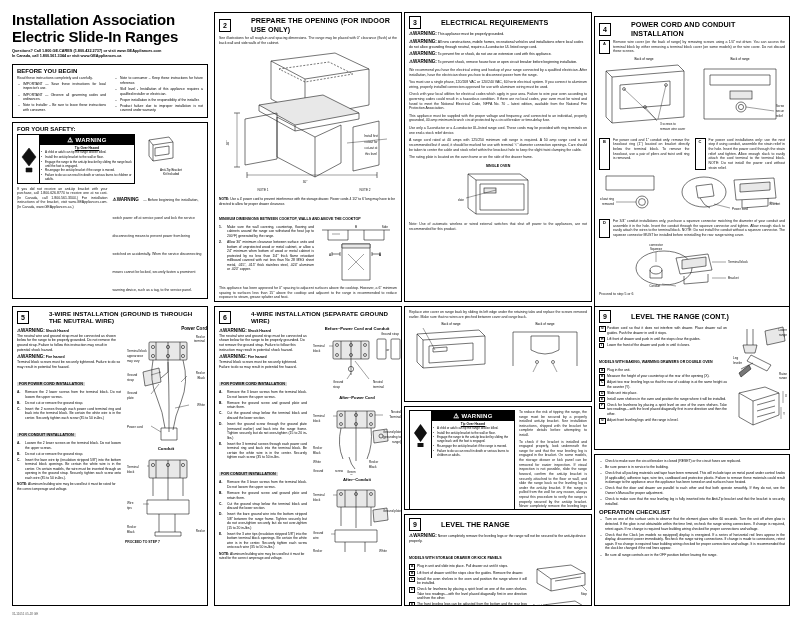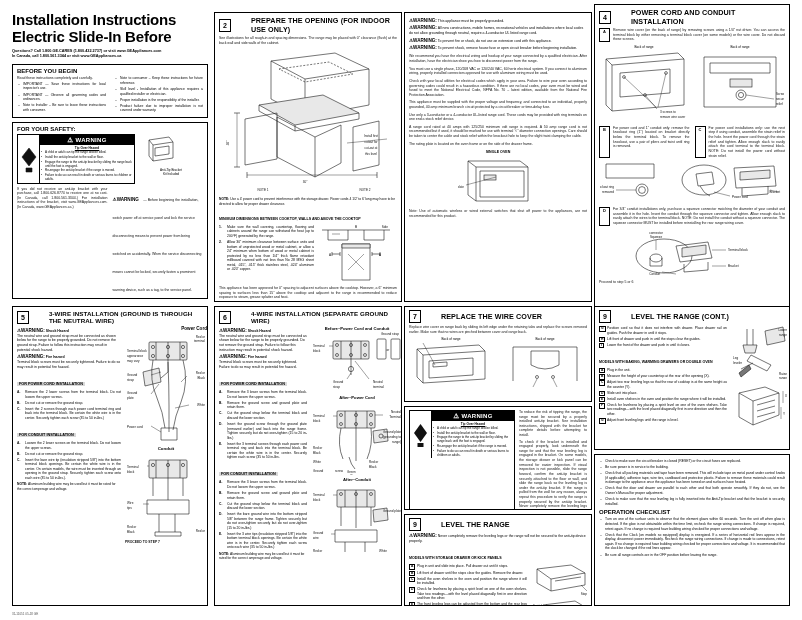--- a/index.html
+++ b/index.html
@@ -133,22 +133,22 @@
   .note { font-size: 3.3px; line-height: 1.33; margin-top: 2px; }
   .note b { font-weight: bold; }
 </style>
 </head>
 <body>
 
 <div id="page">
 
   <div class="panel" style="left:12px; top:12px; width:196px; height:290px; border:none;">
     <div class="panel-inner" style="padding:0;">
-      <div class="doc-title">Installation Instructions</div>
-      <div class="doc-title">Electric Slide-In Before</div>
+      <div class="doc-title">Installation Association</div>
+      <div class="doc-title">Electric Slide-In Ranges</div>
       <div class="doc-sub">Questions? Call 1.800.GE.CARES (1.800.432.2737) or visit www.GEAppliances.com</div>
       <div class="doc-sub" style="margin-top:0;">In Canada, call 1.800.561.3344 or visit www.GEAppliances.ca</div>
 
       <div class="box" style="margin-top:5px;">
         <div class="box-h">BEFORE YOU BEGIN</div>
         <div class="two-col">
           <div>
             <div class="body-txt">Read these instructions completely and carefully.</div>
             <ul class="ticks">
               <li>IMPORTANT — Save these instructions for local inspector's use.</li>
@@ -294,20 +294,24 @@
         </div>
       </div>
 
       <div class="body-txt" style="margin-top:2px;">This appliance has been approved for 0" spacing to adjacent surfaces above the cooktop. However, a 6" minimum spacing to surfaces less than 15" above the cooktop and adjacent to the range is recommended to reduce exposure to steam, grease splatter and heat.</div>
       <div class="body-txt" style="margin-top:2px;">To reduce the risk of burns or fire when reaching over hot surface elements, cabinet storage space above the cooktop should be avoided. If cabinet storage space is to be provided above the cooktop, the risk can be reduced by installing a range hood that projects at least 5" beyond bottom of the cabinets. Cabinets installed above the cooktop must be no deeper than 13".</div>
     </div>
   </div>
 
   <div class="panel" style="left:404px; top:12px; width:188px; height:290px;">
     <div class="panel-inner">
+      <div class="step-head">
+        <span class="step-num">3</span>
+        <span class="step-title">ELECTRICAL REQUIREMENTS</span>
+      </div>
 
       <div class="warn-line">
         <span class="warnlbl">⚠WARNING:</span> <span>This appliance must be properly grounded.</span>
       </div>
       <div class="warn-line">
         <span class="warnlbl">⚠WARNING:</span> <span>All new constructions, mobile homes, recreational vehicles and installations where local codes do not allow grounding through neutral, require a 4-conductor UL listed range cord.</span>
       </div>
       <div class="warn-line">
         <span class="warnlbl">⚠WARNING:</span> <span>To prevent fire or shock, do not use an extension cord with this appliance.</span>
       </div>
@@ -331,21 +335,21 @@
           <path class="fig" d="M22,16 L66,16 L66,42 L22,42 Z"></path>
           <rect class="figf" x="26" y="20" width="12" height="5"></rect>
           <line class="lead" x1="38" y1="22" x2="8" y2="30"></line>
           <text class="figlbl" x="6" y="33" text-anchor="end" style="font-size:3px">Rating plate</text>
         </svg>
       </div>
       <div class="body-txt" style="margin-top:2px;">Note: Use of automatic wireless or wired external switches that shut off power to the appliances, are not recommended for this product.</div>
     </div>
   </div>
 
-  <div class="panel" style="left:594px; top:4px; width:196px; height:326px;">
+  <div class="panel" style="left:594px; top:16px; width:196px; height:326px;">
     <div class="panel-inner">
       <div class="step-head">
         <span class="step-num">4</span>
         <span class="step-title">POWER CORD AND CONDUIT INSTALLATION</span>
       </div>
 
       <div style="display:flex; gap:3px;">
         <div class="step-num" style="font-size:4px; padding:1px 2px;">A</div>
         <div class="body-txt">Remove wire cover (on the back of range) by removing screws using a 1/4" nut driver. You can access the terminal block by either removing a terminal block cover (on some models) or the wire cover. Do not discard these screws.</div>
       </div>
@@ -685,24 +689,20 @@
             <line class="lead" x1="22" y1="13" x2="26" y2="13"></line>
             <line class="lead" x1="20" y1="52" x2="24" y2="52"></line>
           </svg>
         </div>
       </div>
     </div>
   </div>
 
   <div class="panel" style="left:404px; top:306px; width:188px; height:96px;">
     <div class="panel-inner">
-      <div class="step-head">
-        <span class="step-num">7</span>
-        <span class="step-title">REPLACE THE WIRE COVER</span>
-      </div>
       <div class="body-txt">Replace wire cover on range back by sliding its left edge under the retaining tabs and replace the screws removed earlier. Make sure that no wires are pinched between cover and range back.</div>
       <div style="display:flex; gap:10px; margin-top:3px; justify-content:space-around;">
         <div style="text-align:center;">
           <div class="caption">Back of range</div>
           <svg width="76" height="48" viewBox="0 0 76 48">
             <path class="fig" d="M4,8 L66,4 L72,10 L72,38 L10,42 L4,36 Z"></path>
             <path class="fig" d="M4,8 L10,14 L72,10 M10,14 L10,42"></path>
             <path class="fig" d="M16,20 L60,17 L60,34 L16,37 Z"></path>
             <path class="fig" d="M20,22 L34,21 L34,25 L20,26 Z"></path>
             <line class="lead" x1="22" y1="24" x2="10" y2="2"></line>

